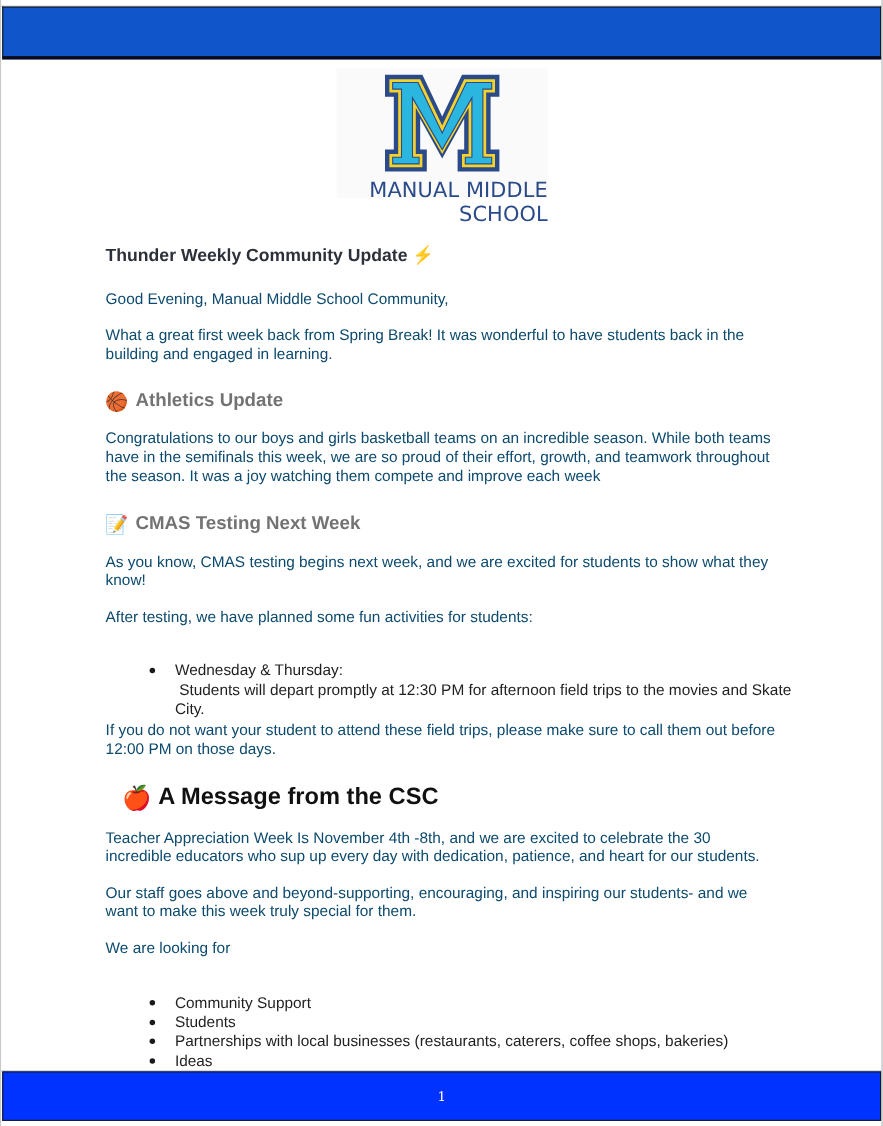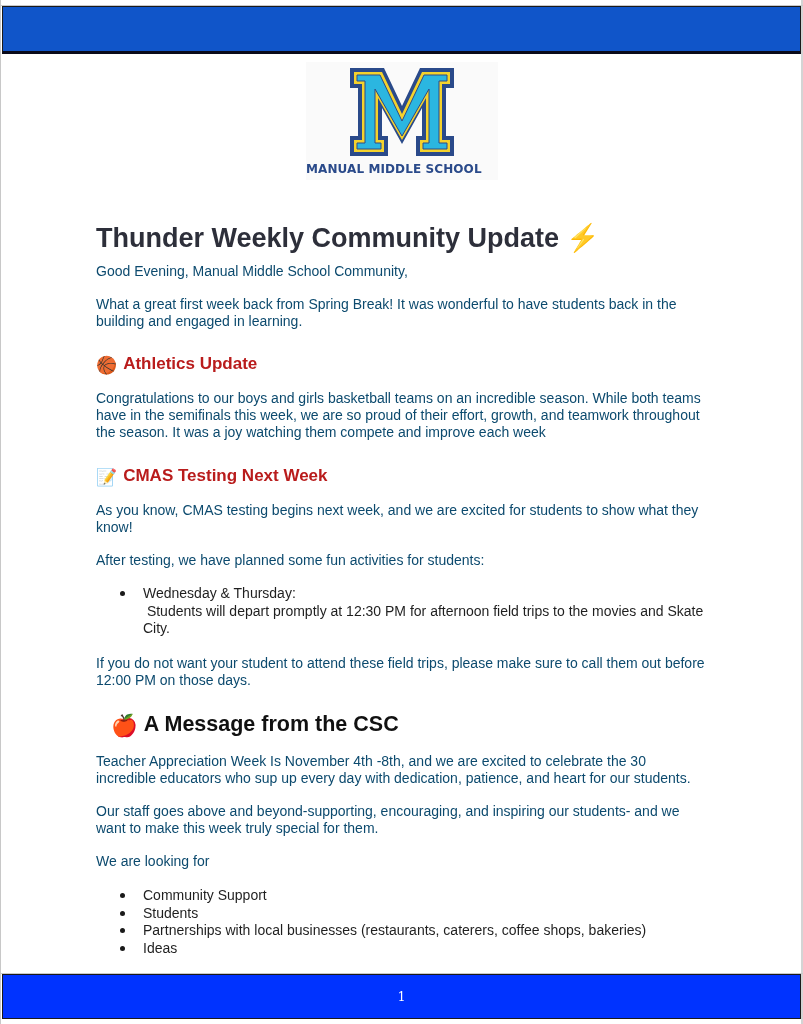--- a/index.html
+++ b/index.html
@@ -23,44 +23,44 @@
     }
     .top-line {
       position: absolute; left: 0; top: 5px; width: 803px; height: 1px; background: #c9c9c9;
     }
     .logo {
       position: absolute; left: 305px; top: 62px; width: 192px; height: 118px;
       background: #fafafa;
     }
     .logo svg { position: absolute; left: 40px; top: 2px; }
     .logo-text {
-      position: absolute; left: 0; width: 192px; top: 100px; text-align: left;
-      font-family: "DejaVu Sans", sans-serif; font-weight: bold;
-      font-size: 12px; color: #2a4a8a; letter-spacing: 0.1px;
+      position: absolute; left: 0; width: 192px; top: 100px; text-align: right;
+      font-family: "DejaVu Sans", sans-serif; font-weight: normal;
+      font-size: 19px; color: #2a4a8a; letter-spacing: 0.1px;
     }
     .content {
       position: absolute; left: 95px; top: 0; width: 610px;
     }
     .h1 {
       position: absolute; top: 222px; left: 0;
-      font-size: 27px; font-weight: bold; color: #2d2f3a; white-space: nowrap;
+      font-size: 16px; font-weight: bold; color: #2d2f3a; white-space: nowrap;
     }
     .h2 {
-      position: absolute; left: 0; font-size: 17px; font-weight: bold; color: #b91c1c; white-space: nowrap;
+      position: absolute; left: 0; font-size: 17px; font-weight: bold; color: #737373; white-space: nowrap;
     }
     .h2-big {
       position: absolute; left: 0; font-size: 21.5px; font-weight: bold; color: #111; white-space: nowrap; margin-left: 15px;
     }
     .p {
       position: absolute; left: 0; width: 610px;
       font-size: 14px; line-height: 17px; color: #0c4a6e;
     }
     .emoji { display: inline-block; margin-right: 6px; vertical-align: -2px; }
     ul.bullets {
-      position: absolute; left: 0; margin: 0; padding: 0; list-style: none;
+      position: absolute; left: 0; margin: 16px; padding: 0; list-style: none;
       font-size: 14px; line-height: 17.5px; color: #1f1f1f;
     }
     ul.bullets li { position: relative; padding-left: 47px; }
     ul.bullets li::before {
       content: ""; position: absolute; left: 24px; top: 6px;
       width: 5px; height: 5px; border-radius: 50%; background: #1a1a1a;
     }
     .bottom-bar {
       position: absolute; left: 1px; top: 974px; width: 799px; height: 45px;
       background: #0033ff;

